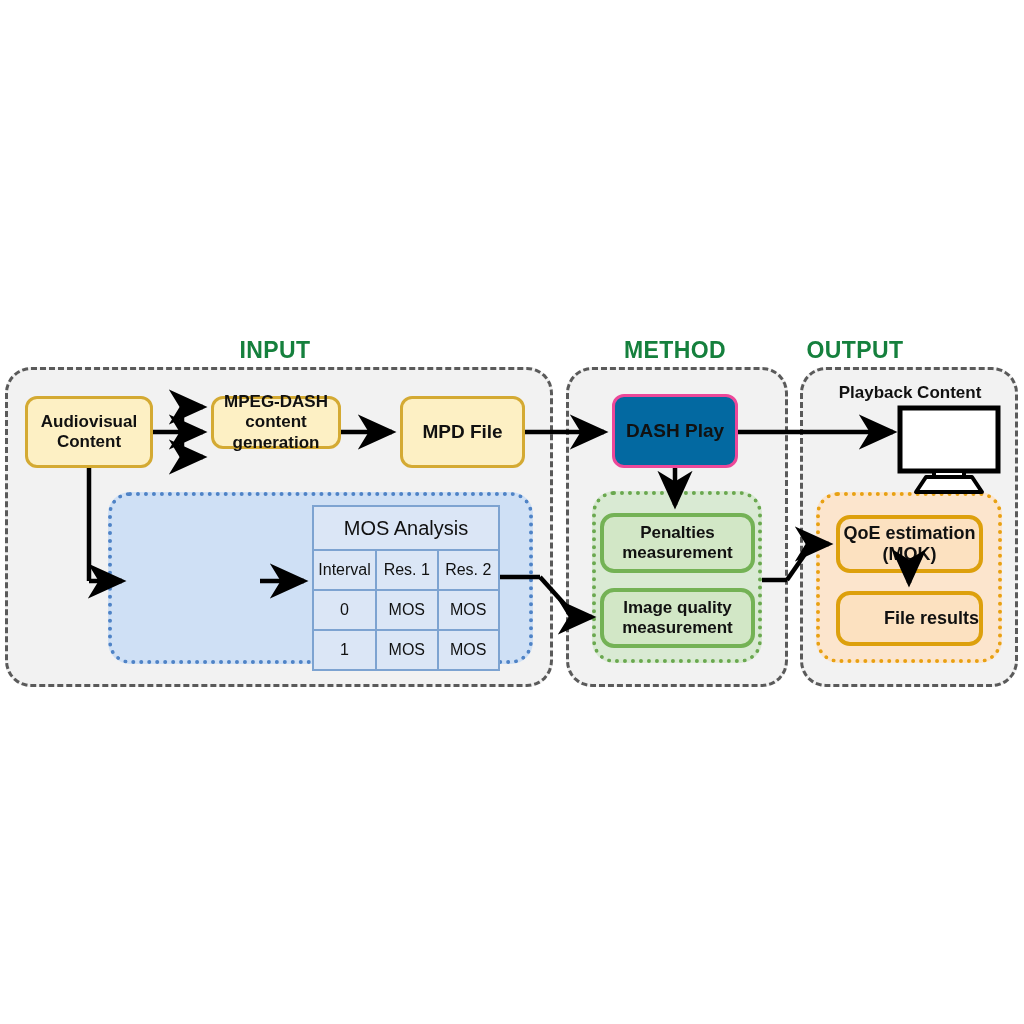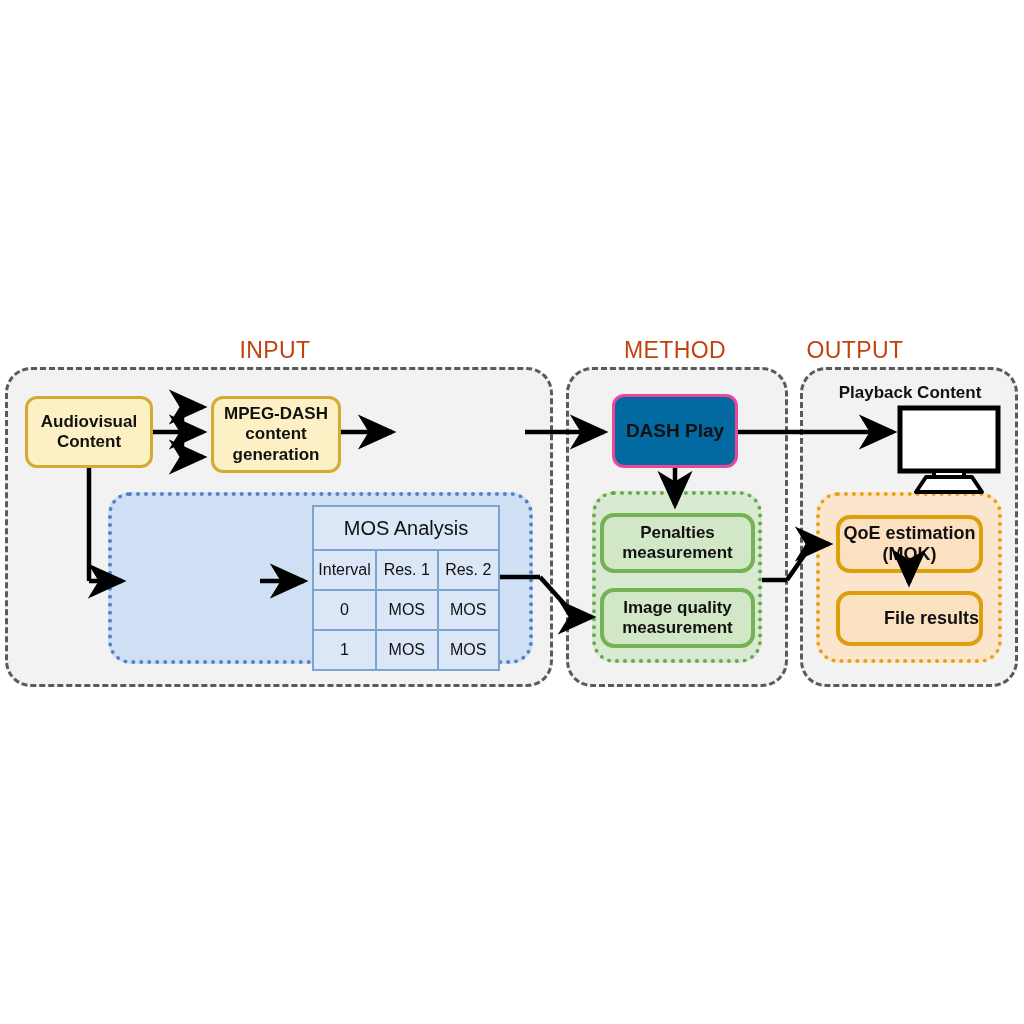--- a/index.html
+++ b/index.html
@@ -1,20 +1,20 @@
 <!DOCTYPE html>
 <html><head>
 <meta charset="utf-8">
 <style>
   html,body{margin:0;padding:0;background:#ffffff;}
   body{width:1024px;height:1024px;overflow:hidden;font-family:"Liberation Sans",sans-serif;}
   #stage{position:relative;width:1024px;height:1024px;background:#ffffff;}
 
   .sect-title{
-    position:absolute;text-align:center;font-weight:400;font-size:23px;color:#c2410c;
+    position:absolute;text-align:center;font-weight:700;font-size:23px;color:#15803d;
     letter-spacing:.4px;line-height:24px;white-space:nowrap;
   }
 
   .group{
     position:absolute;box-sizing:border-box;background:#f2f2f2;
     border:3px dashed #5a5a5a;border-radius:26px;
   }
 
   .subgroup{position:absolute;box-sizing:border-box;border-radius:22px;}
   .sub-blue{background:#cfe0f5;border:4px dotted #4f83c6;}
@@ -74,28 +74,31 @@
   <div class="subgroup sub-green" style="left:592px;top:491px;width:170px;height:172px;"></div>
   <div class="subgroup sub-orange" style="left:816px;top:492px;width:186px;height:171px;"></div>
 
   <div class="node n-yellow" style="left:25px;top:396px;width:128px;height:72px;">
     <div>
       <div>Audiovisual</div>
       <div>Content</div>
     </div>
   </div>
 
-  <div class="node n-yellow" style="left:211px;top:396px;width:130px;height:77px;">
+  <div class="node n-yellow" style="left:211px;top:396px;width:130px;height:53px;">
     <div>
       <div>MPEG-DASH</div>
       <div>content</div>
       <div>generation</div>
     </div>
   </div>
 
+  <div class="node n-yellow" style="left:400px;top:396px;width:125px;height:72px;font-size:19px;">
+    <span>MPD File</span>
+  </div>
 
 
   <table class="mos" style="left:312px;top:505px;width:188px;">
     <tbody>
         <tr>
       <th class="title" colspan="3">MOS Analysis</th>
     </tr>
     <tr>
       <td class="cw1">Interval</td>
       <td class="cw2">Res. 1</td>

